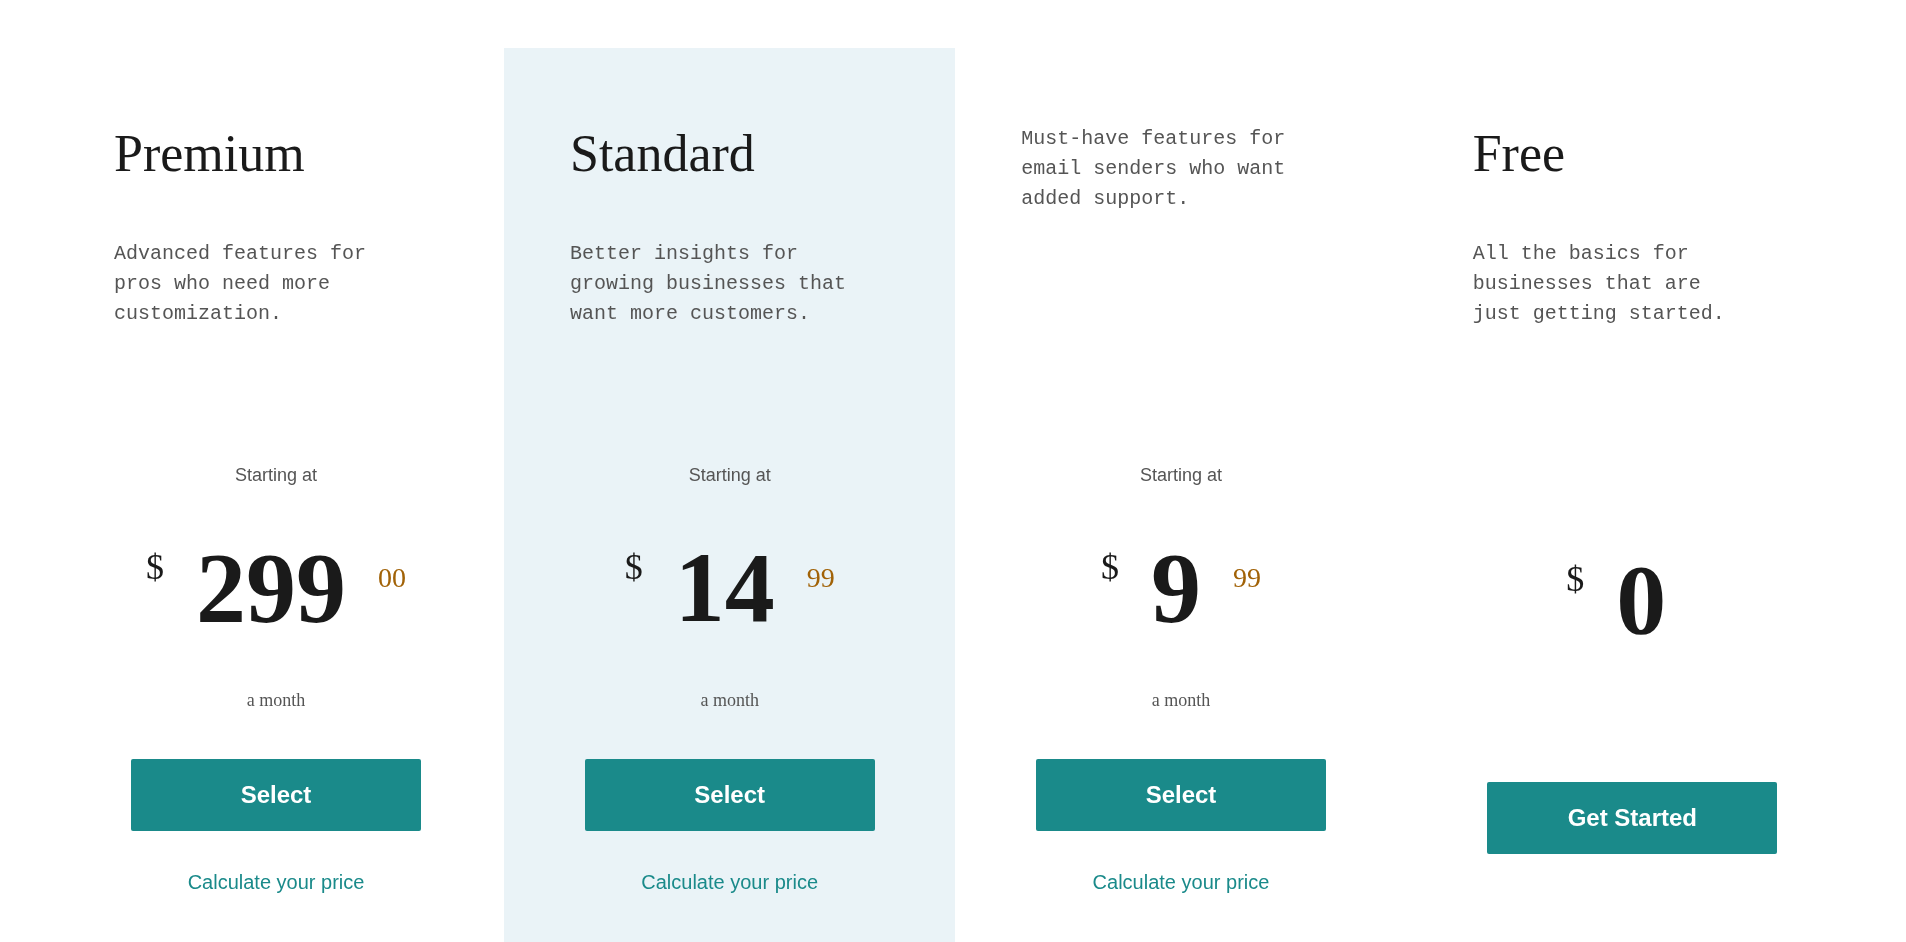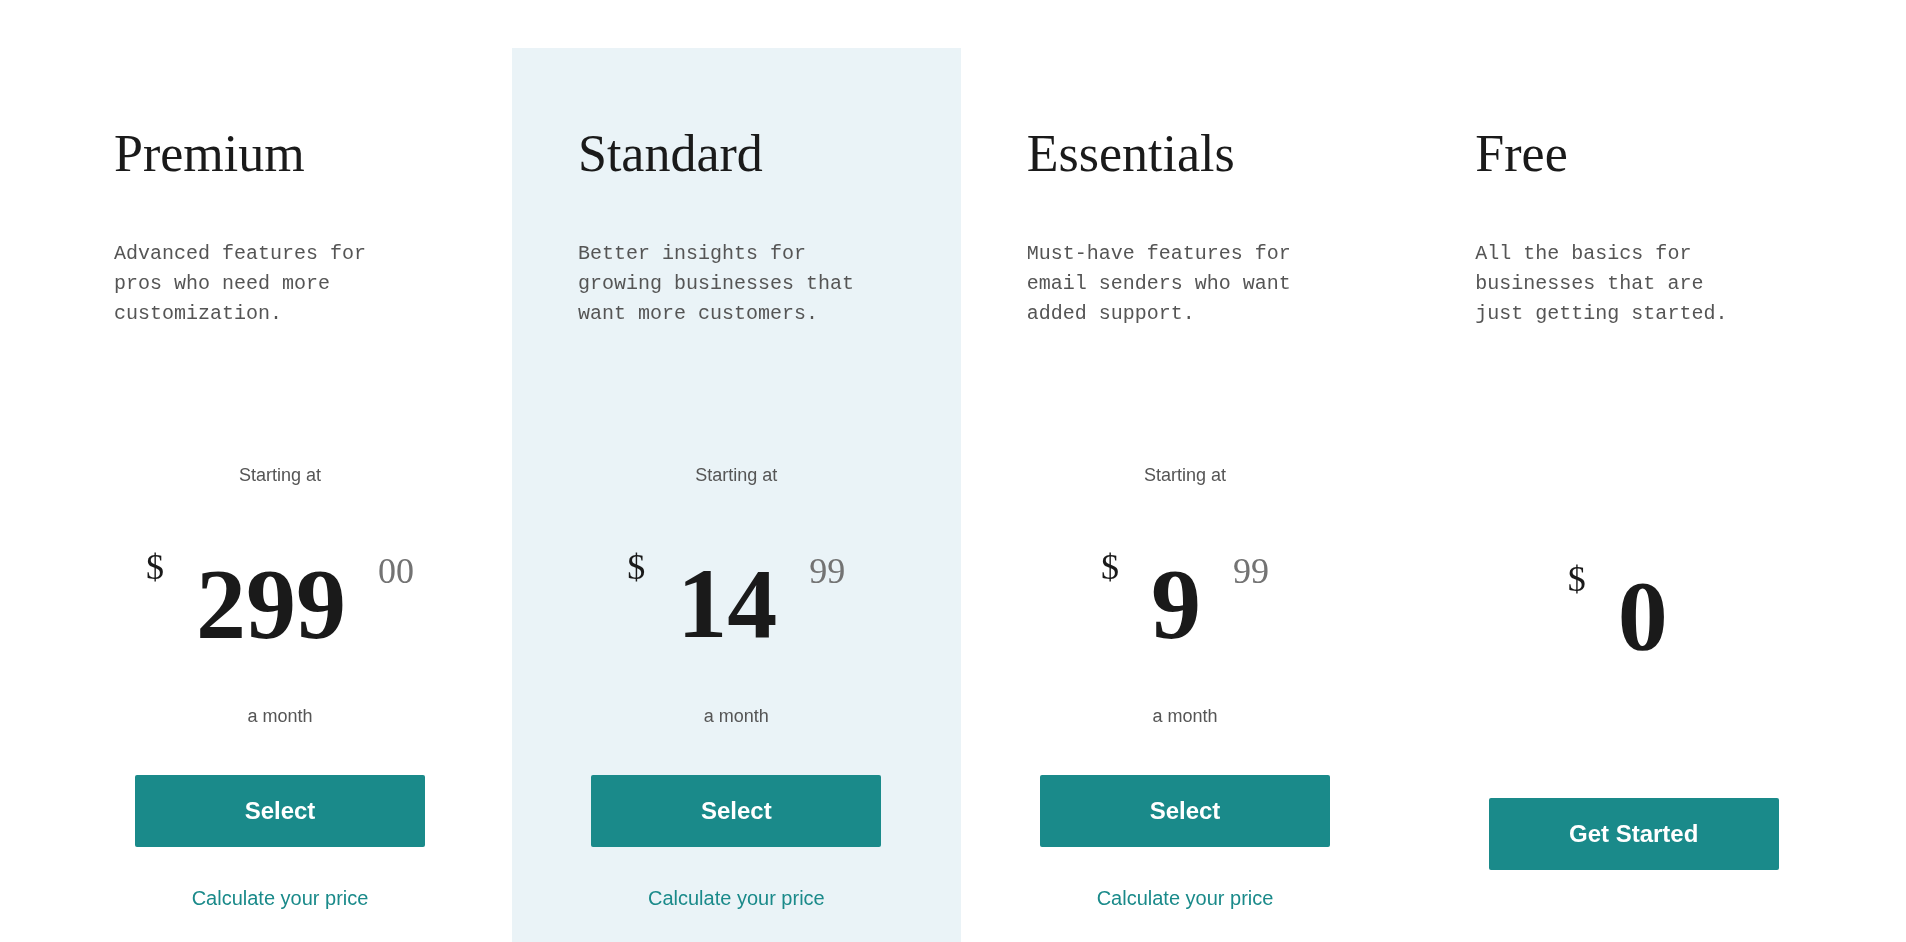--- a/index.html
+++ b/index.html
@@ -81,35 +81,34 @@
       font-family: 'Georgia', serif;
       margin-top: 8px;
     }
 
     .price-main {
       font-size: 100px;
       font-weight: 700;
       color: #1a1a1a;
       font-family: 'Georgia', serif;
       line-height: 1;
-      margin-top: 16px;
     }
 
     .price-cents {
-      font-size: 36px;
-      font-weight: 400;
-      color: #737373;
-      font-family: 'Georgia', serif;
-      margin-top: 12px;
+      font-size: 28px;
+      font-weight: 400;
+      color: #a16207;
+      font-family: 'Georgia', serif;
+      margin-top: 24px;
     }
 
     .price-period {
       font-size: 18px;
       color: #555555;
-      font-family: Liberation Sans, sans-serif;
+      font-family: Liberation Serif, serif;
       margin-bottom: 32px;
     }
 
     .select-button {
       background: #1a8a8a;
       color: #ffffff;
       border: none;
       padding: 0;
       height: 72px;
       width: 290px;
@@ -168,21 +167,20 @@
         <span class="price-main">14</span>
         <span class="price-cents">99</span>
       </div>
       <span class="price-period">a month</span>
       <button class="select-button">Select</button>
       <a class="calculate-link">Calculate your price</a>
     </div>
   </div>
 
   <div class="plan-card">
-    <h2 class="plan-name">Essentials</h2>
     <p class="plan-description">Must-have features for email senders who want added support.</p>
     <div class="spacer"></div>
     <div class="pricing-section">
       <span class="starting-at">Starting at</span>
       <div class="price-display">
         <span class="price-dollar">$</span>
         <span class="price-main">9</span>
         <span class="price-cents">99</span>
       </div>
       <span class="price-period">a month</span>

